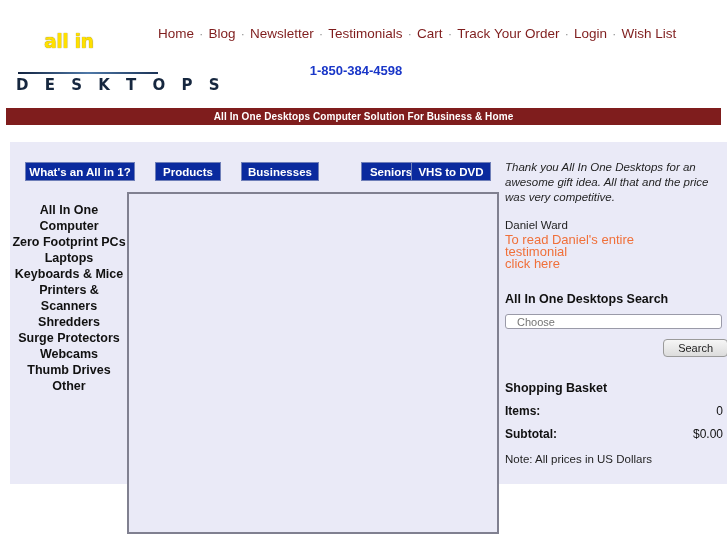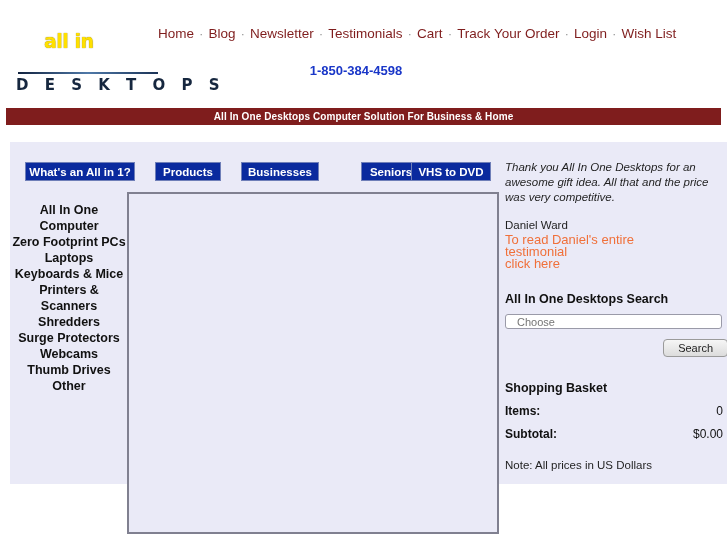--- a/index.html
+++ b/index.html
@@ -269,21 +269,21 @@
     margin-top: 9px;
     width: 218px;
     display: flex;
     justify-content: space-between;
     font-size: 12px;
     color: #111111;
   }
   .basket-row .lbl { font-weight: bold; }
   .basket-row .val { font-weight: normal; }
   .basket-note {
-    margin-top: 18px;
+    margin-top: 12px;
     font-size: 11.5px;
     color: #1f1f1f;
   }
 </style>
 </head>
 <body>
 
 <div class="page">
 
   <div class="header">

